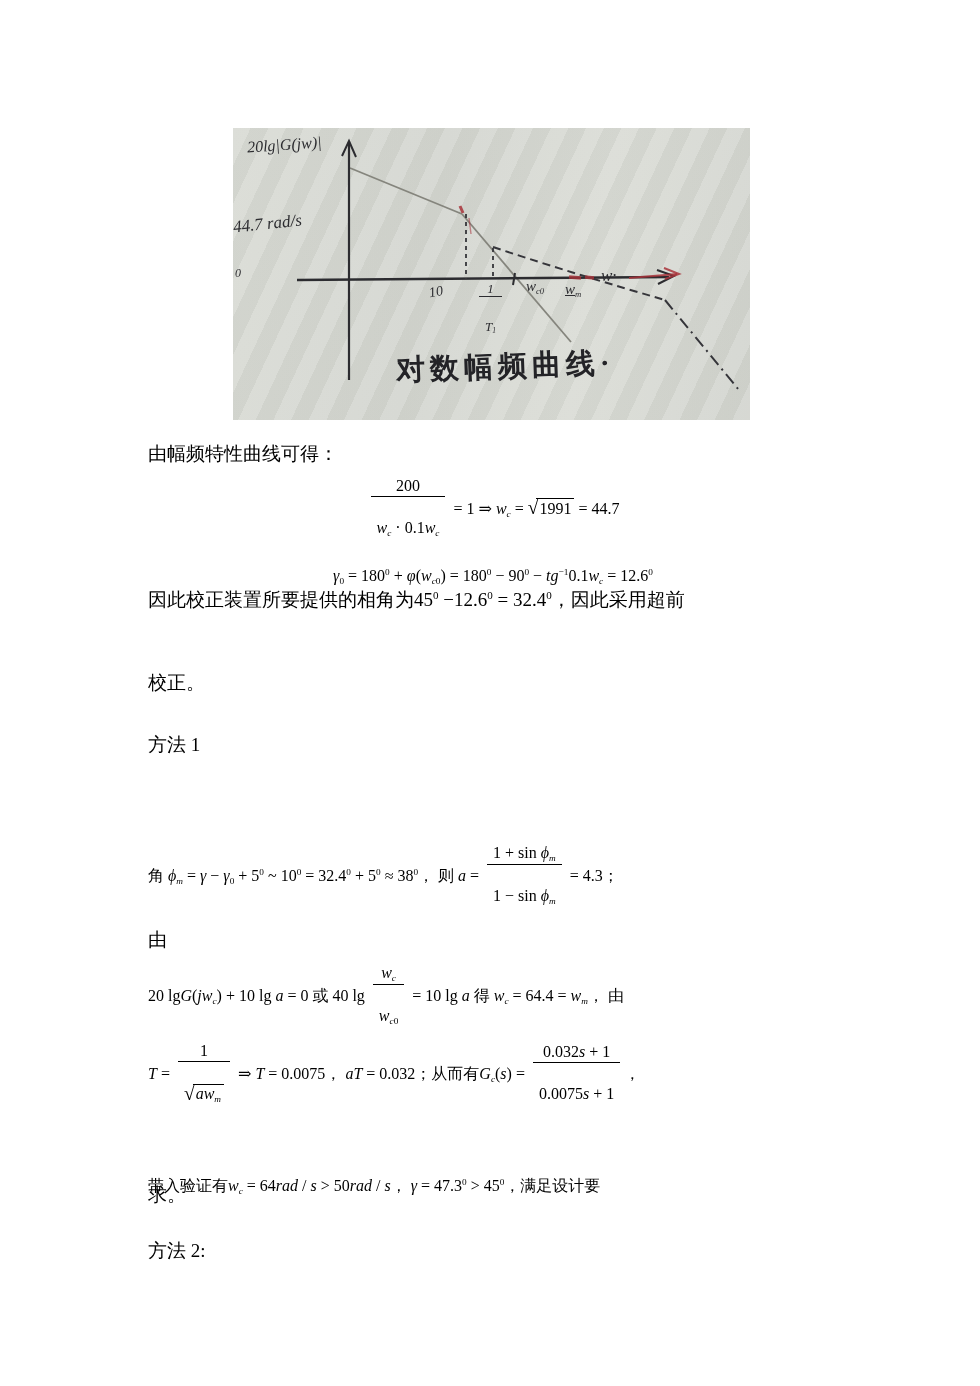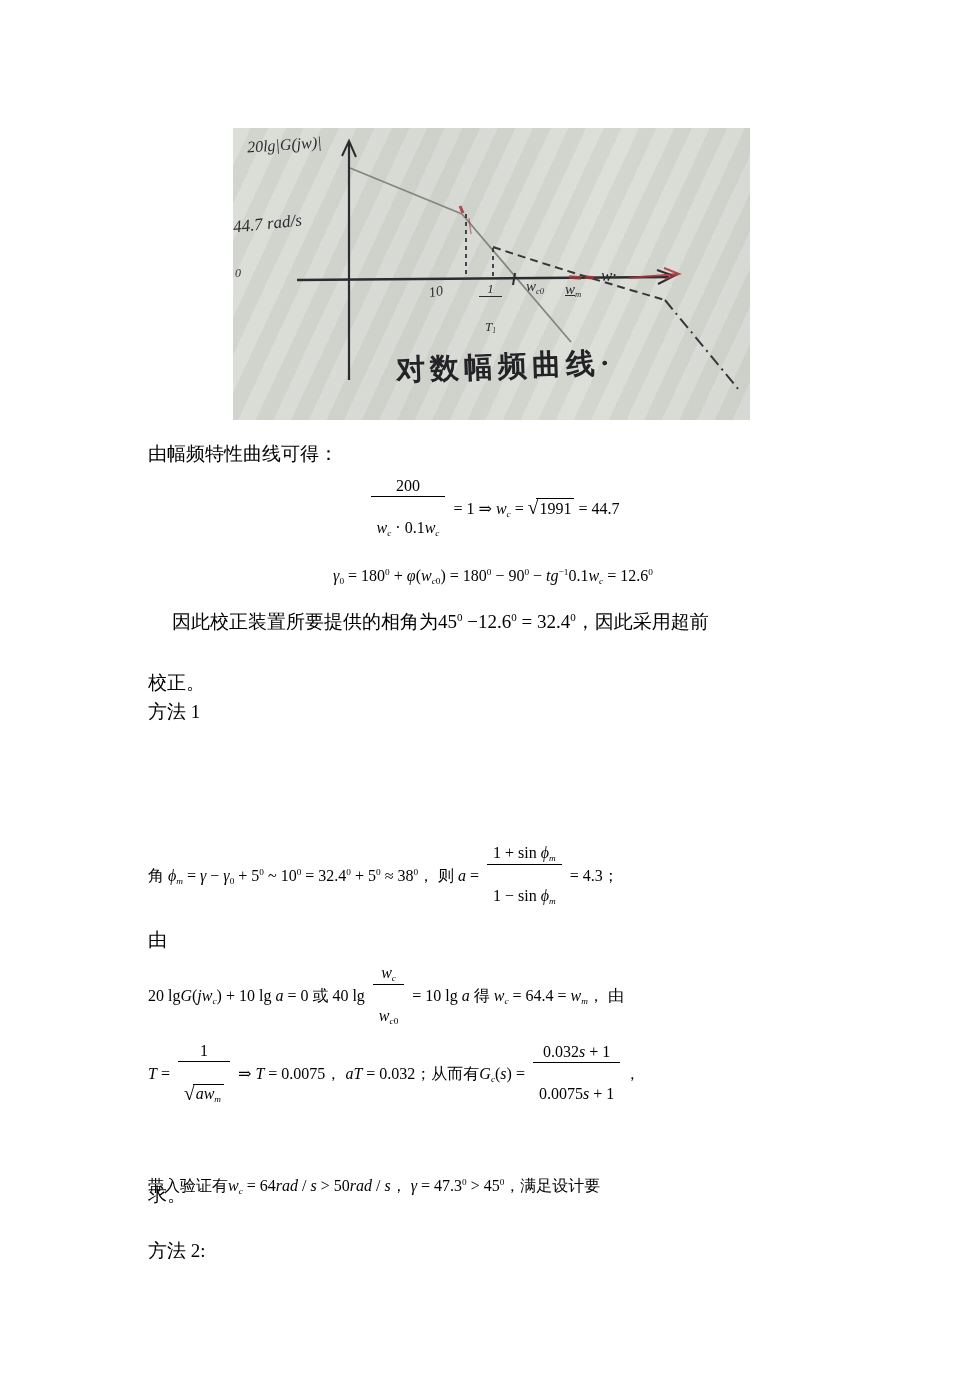--- a/index.html
+++ b/index.html
@@ -91,25 +91,25 @@
   <div class="block formula center" style="top:479px;"><span class="frac">
         <span class="num">200</span>
         <span class="den"><i>w</i><sub><i>c</i></sub> · 0.1<i>w</i><sub><i>c</i></sub></span>
       </span> = 1 ⇒ <i>w</i><sub><i>c</i></sub> = <span class="sqrt">
         <span class="rad">√</span>
         <span class="radbody">1991</span>
       </span> = 44.7</div>
 
   <div class="block formula center" style="top:566px;font-family:Liberation Serif, serif;"><i>γ</i><sub>0</sub> = 180<sup>0</sup> + <i>φ</i>(<i>w</i><sub><i>c</i>0</sub>) = 180<sup>0</sup> − 90<sup>0</sup> − <i>tg</i><sup>−1</sup>0.1<i>w</i><sub><i>c</i></sub> = 12.6<sup>0</sup></div>
 
-  <div class="block cjk" style="left:148px;top:609px;margin-left:24px;">因此校正装置所要提供的相角为45<sup>0</sup> −12.6<sup>0</sup> = 32.4<sup>0</sup>，因此采用超前</div>
+  <div class="block cjk" style="left:148px;top:587px;">因此校正装置所要提供的相角为45<sup>0</sup> −12.6<sup>0</sup> = 32.4<sup>0</sup>，因此采用超前</div>
 
   <div class="block cjk" style="left:148px;top:670px;">校正。</div>
 
-  <div class="block cjk" style="left:148px;top:699px;">方法 1</div>
+  <div class="block cjk" style="left:148px;top:732px;">方法 1</div>
 
 
   <div class="block formula" style="left:148px;top:846px;">角 <i>ϕ</i><sub><i>m</i></sub> = <i>γ</i> − <i>γ</i><sub>0</sub> + 5<sup>0</sup> ~ 10<sup>0</sup> = 32.4<sup>0</sup> + 5<sup>0</sup> ≈ 38<sup>0</sup>， 则 <i>a</i> = <span class="frac">
         <span class="num">1 + sin <i>ϕ</i><sub><i>m</i></sub></span>
         <span class="den">1 − sin <i>ϕ</i><sub><i>m</i></sub></span>
       </span> = 4.3；</div>
 
   <div class="block cjk" style="left:148px;top:927px;">由</div>
 
   <div class="block formula" style="left:148px;top:966px;">20 lg<i>G</i>(<i>jw</i><sub><i>c</i></sub>) + 10 lg <i>a</i> = 0 或 40 lg <span class="frac">

